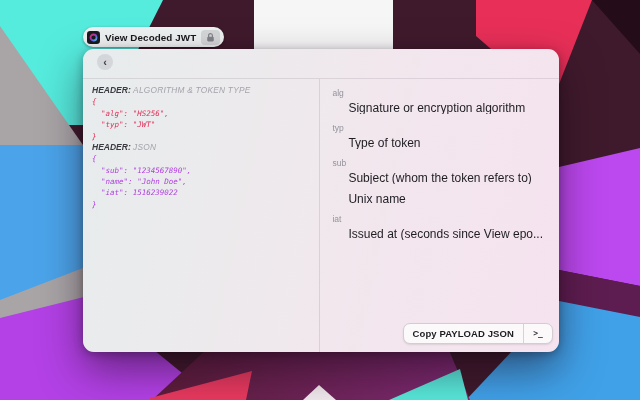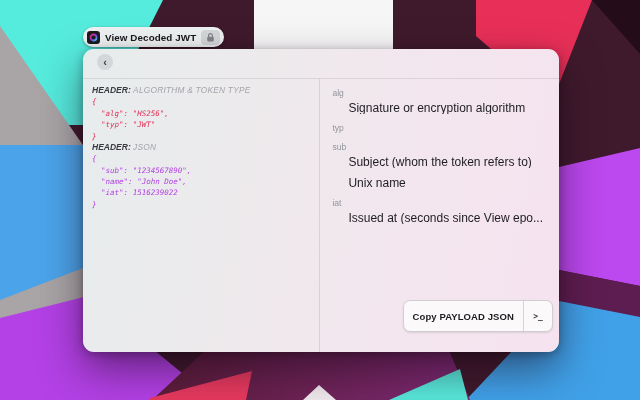--- a/index.html
+++ b/index.html
@@ -54,21 +54,21 @@
   .code-header{color:#e03058;}
   .code-payload{color:#b03fe0;}
 
   
   .entry{margin-bottom:9px;}
   .term{font-size:8.5px;line-height:10px;color:#93939b;margin-bottom:4px;}
   .desc{font-size:12px;line-height:12px;color:#1e1e22;white-space:nowrap;overflow:hidden;margin-left:16px;}
 
   
   .copy-btn{
-    position:absolute;right:6px;bottom:20px;height:32px;
+    position:absolute;right:6px;bottom:8px;height:21px;
     display:flex;align-items:stretch;overflow:hidden;
     background:#fbf9fa;border:1px solid #d3cdd1;border-radius:7px;
     box-shadow:0 1px 2px rgba(0,0,0,.10);cursor:default;padding:0;
     font-family:"Liberation Sans",sans-serif;
   }
   .copy-label{display:flex;align-items:center;padding:0 9px;font-size:9.5px;font-weight:700;color:#1d1d21;letter-spacing:.1px;white-space:nowrap;}
   .copy-sep{width:1px;background:#d8d2d6;}
   .copy-icon{display:flex;align-items:center;justify-content:center;width:28px;
     font:700 8px "DejaVu Sans Mono",monospace;color:#35353a;}
 </style>
@@ -153,20 +153,21 @@
 }</pre>
       </div>
 
       <div class="right-pane">
         <div class="entry">
           <div class="term">alg</div>
           <div class="desc">Signature or encryption algorithm</div>
         </div>
         <div class="entry">
           <div class="term">typ</div>
+          <div class="desc">Type of token</div>
         </div>
         <div class="entry">
           <div class="term">sub</div>
           <div class="desc">Subject (whom the token refers to)</div>
         </div>
         <div class="entry">
           <div class="desc">Unix name</div>
         </div>
         <div class="entry">
           <div class="term">iat</div>

